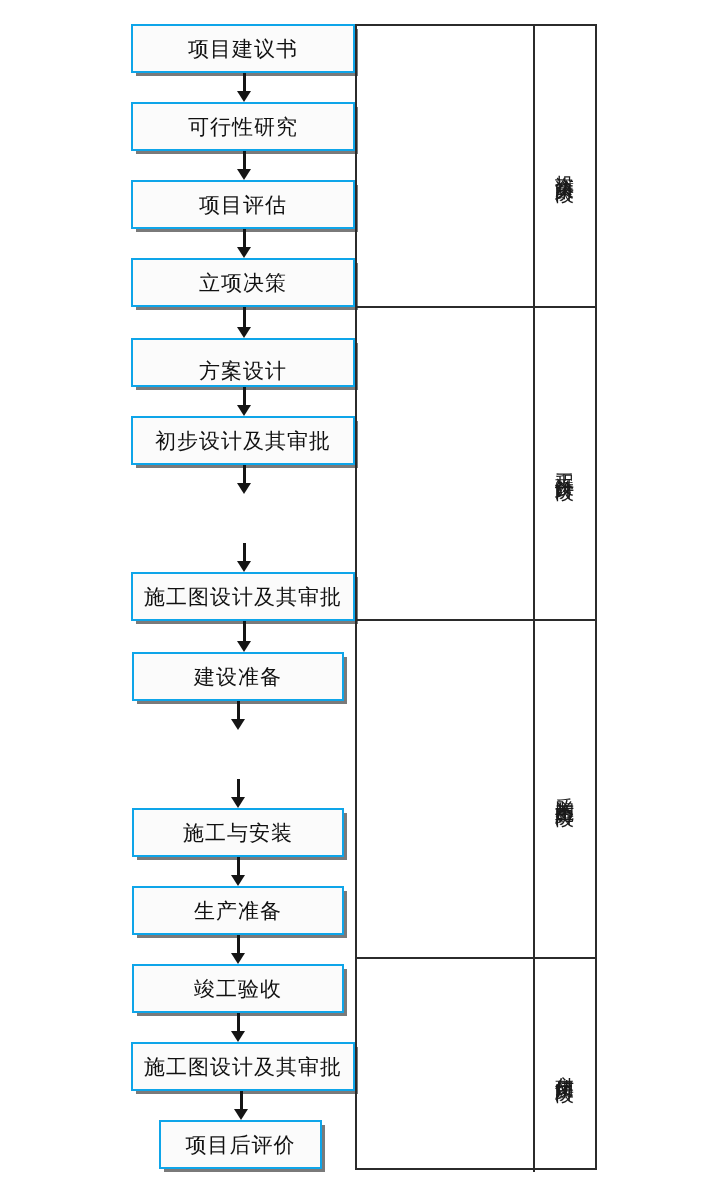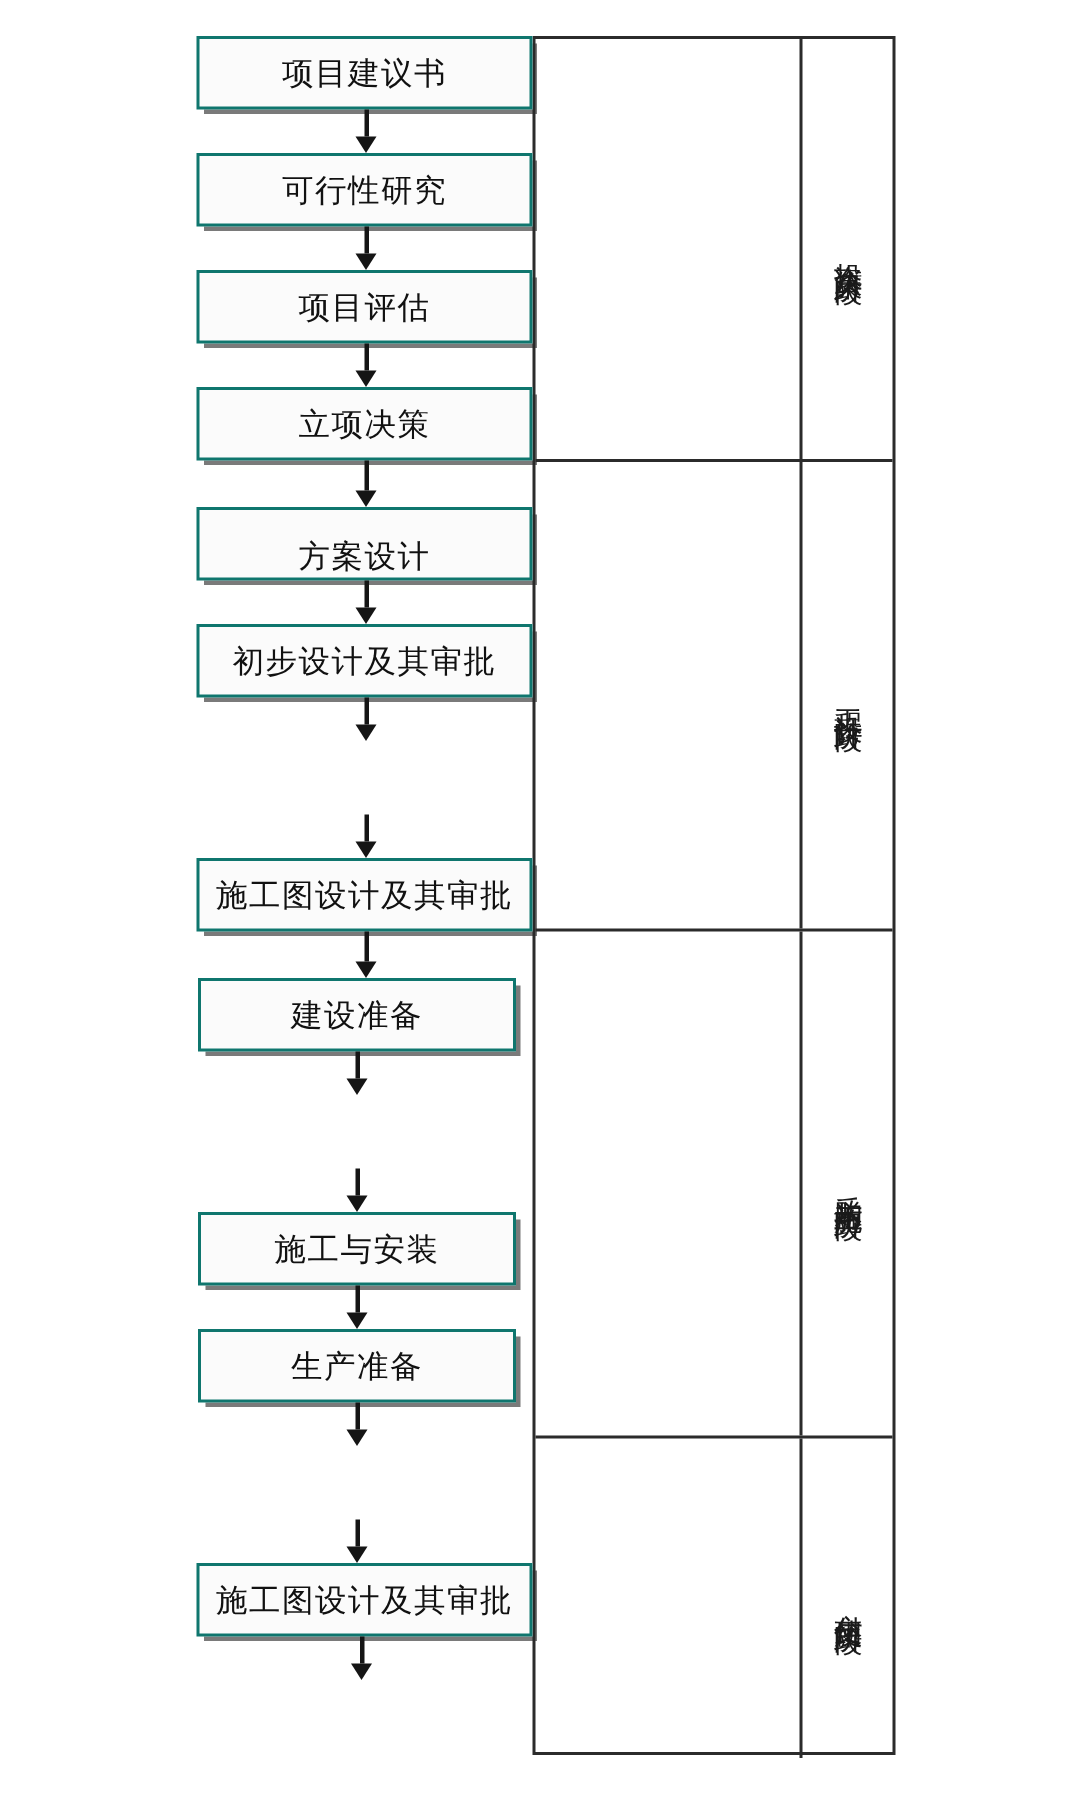--- a/index.html
+++ b/index.html
@@ -66,21 +66,21 @@
     color: #1a1a1a;
     white-space: nowrap;
     font-family: "Liberation Serif", "DejaVu Serif", serif;
   }
 
   
   .node {
     position: absolute;
     box-sizing: border-box;
     background: #fbfbfb;
-    border: 2px solid #0f766e;
+    border: 2px solid #0ea5e9;
     box-shadow: 4px 4px 0 -1px rgba(40,40,40,0.62);
     display: flex;
     align-items: center;
     justify-content: center;
   }
   .node-label {
     font-size: 21px;
     color: #111111;
     letter-spacing: 1px;
     white-space: nowrap;
@@ -232,27 +232,33 @@
   </div>
 
   <div class="node" style="left:132px; top:886px; width:212px; height:49px;">
     <span class="node-label">生产准备</span>
   </div>
   <div class="arrow" style="left:229px; top:935px; height:29px;">
     <div class="shaft" style="height:18px;"></div>
       <div class="head"></div>
   </div>
 
+  <div class="node" style="left:132px; top:964px; width:212px; height:49px;">
+    <span class="node-label">竣工验收</span>
+  </div>
   <div class="arrow" style="left:229px; top:1013px; height:29px;">
     <div class="shaft" style="height:18px;"></div>
       <div class="head"></div>
   </div>
 
   <div class="node" style="left:131px; top:1042px; width:224px; height:49px;">
     <span class="node-label">施工图设计及其审批</span>
   </div>
   <div class="arrow" style="left:232px; top:1091px; height:29px;">
     <div class="shaft" style="height:18px;"></div>
       <div class="head"></div>
   </div>
 
+  <div class="node" style="left:159px; top:1120px; width:163px; height:49px;">
+    <span class="node-label">项目后评价</span>
+  </div>
 
 </div>
 
 </body></html>

